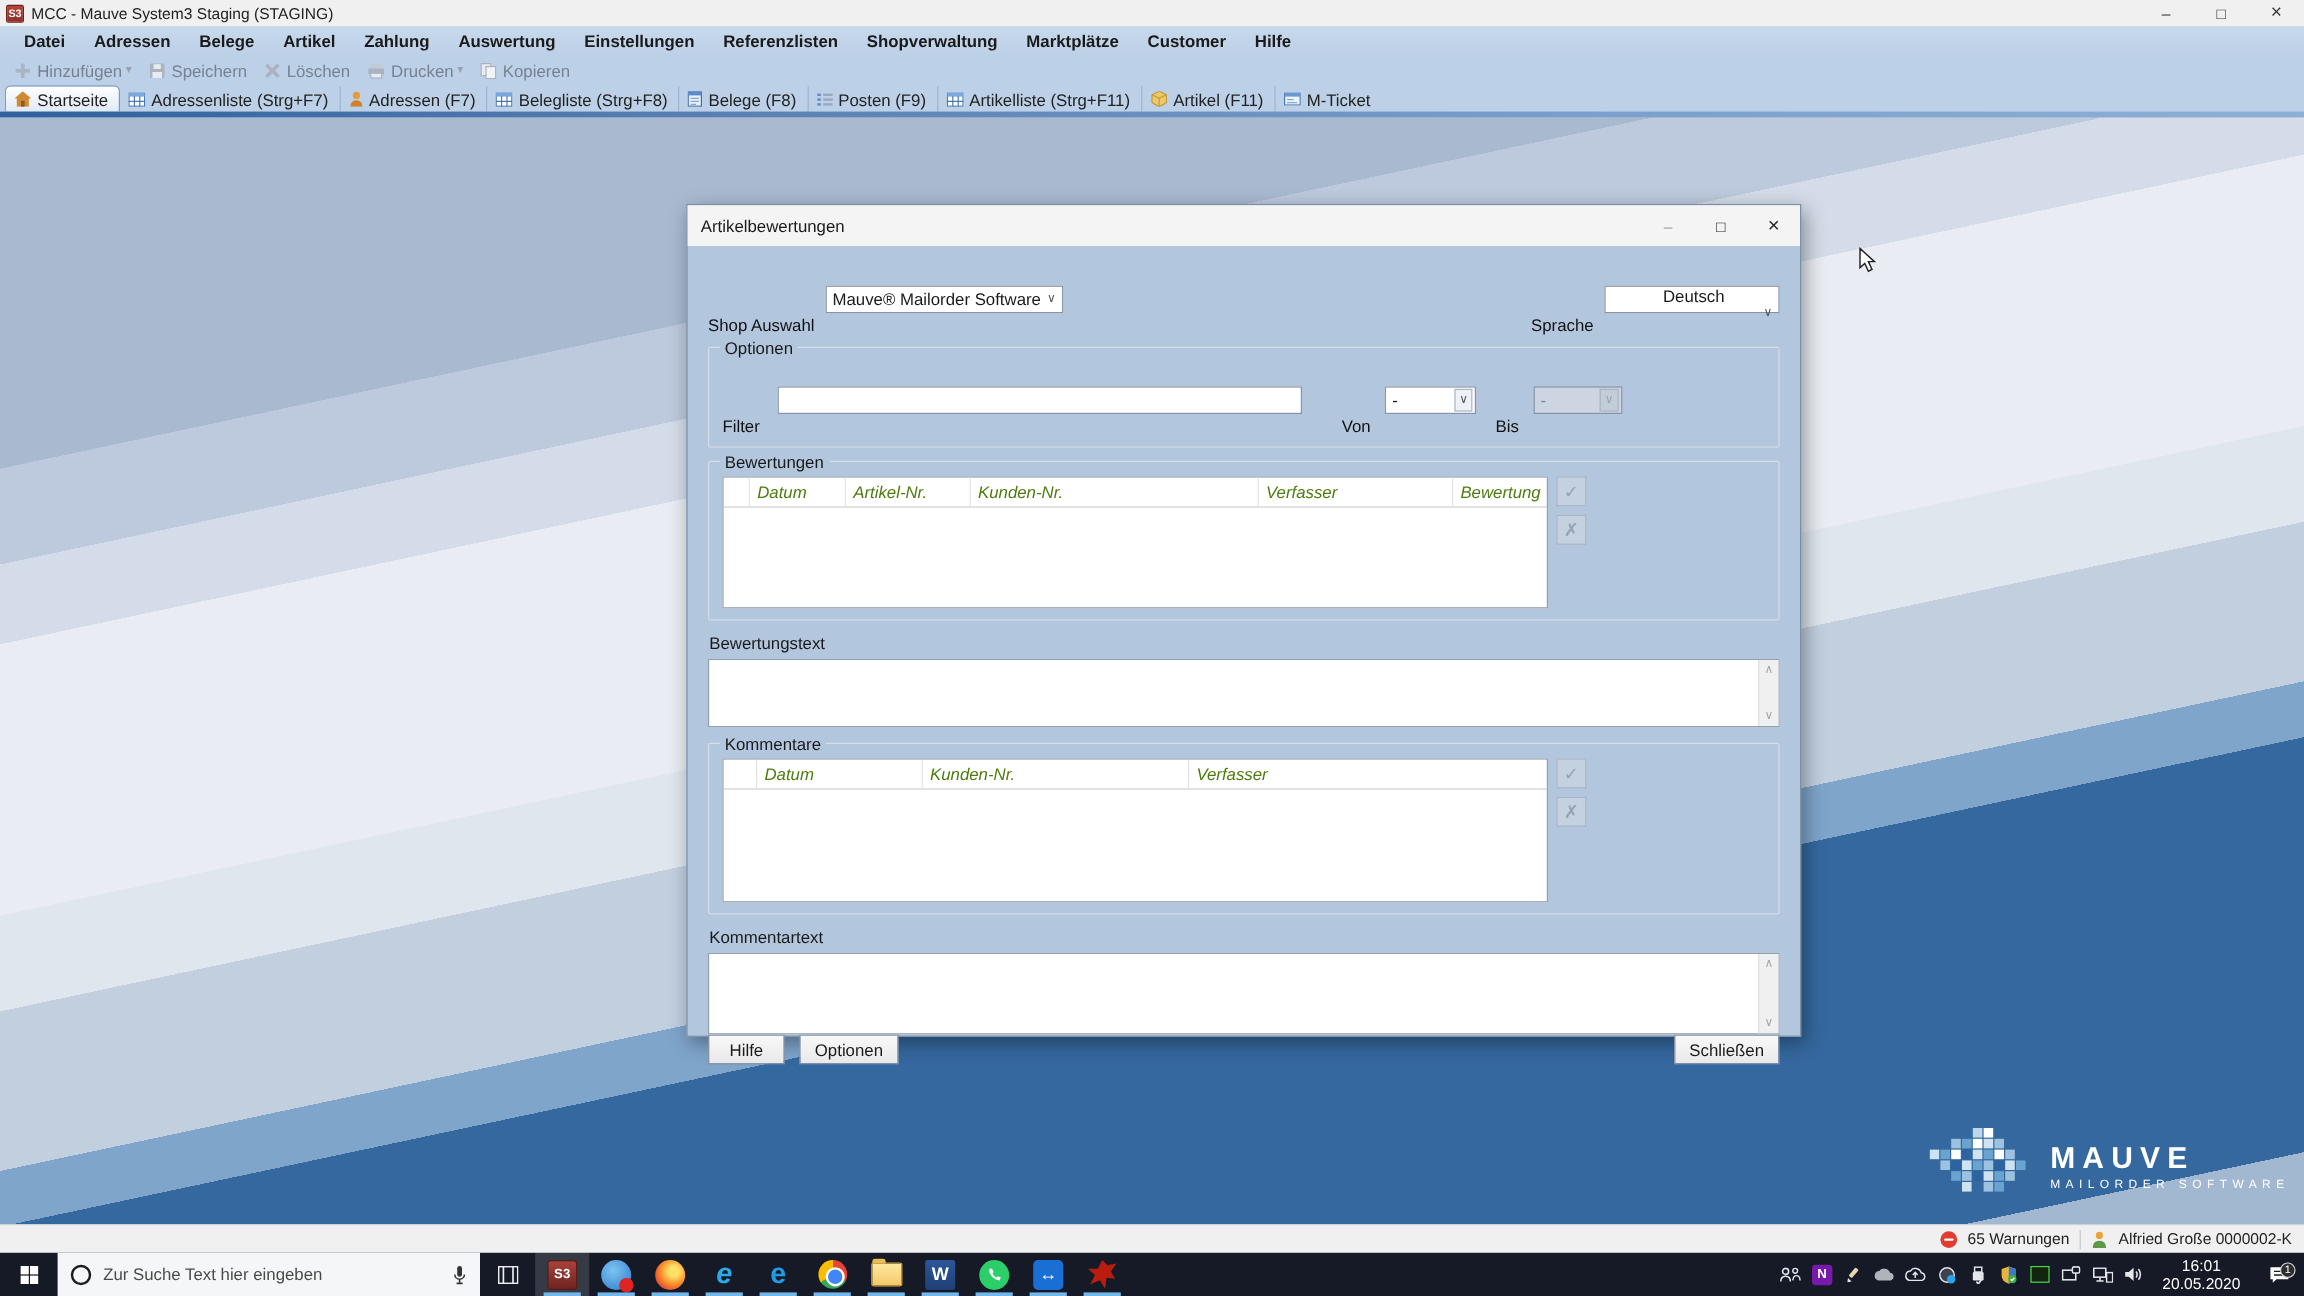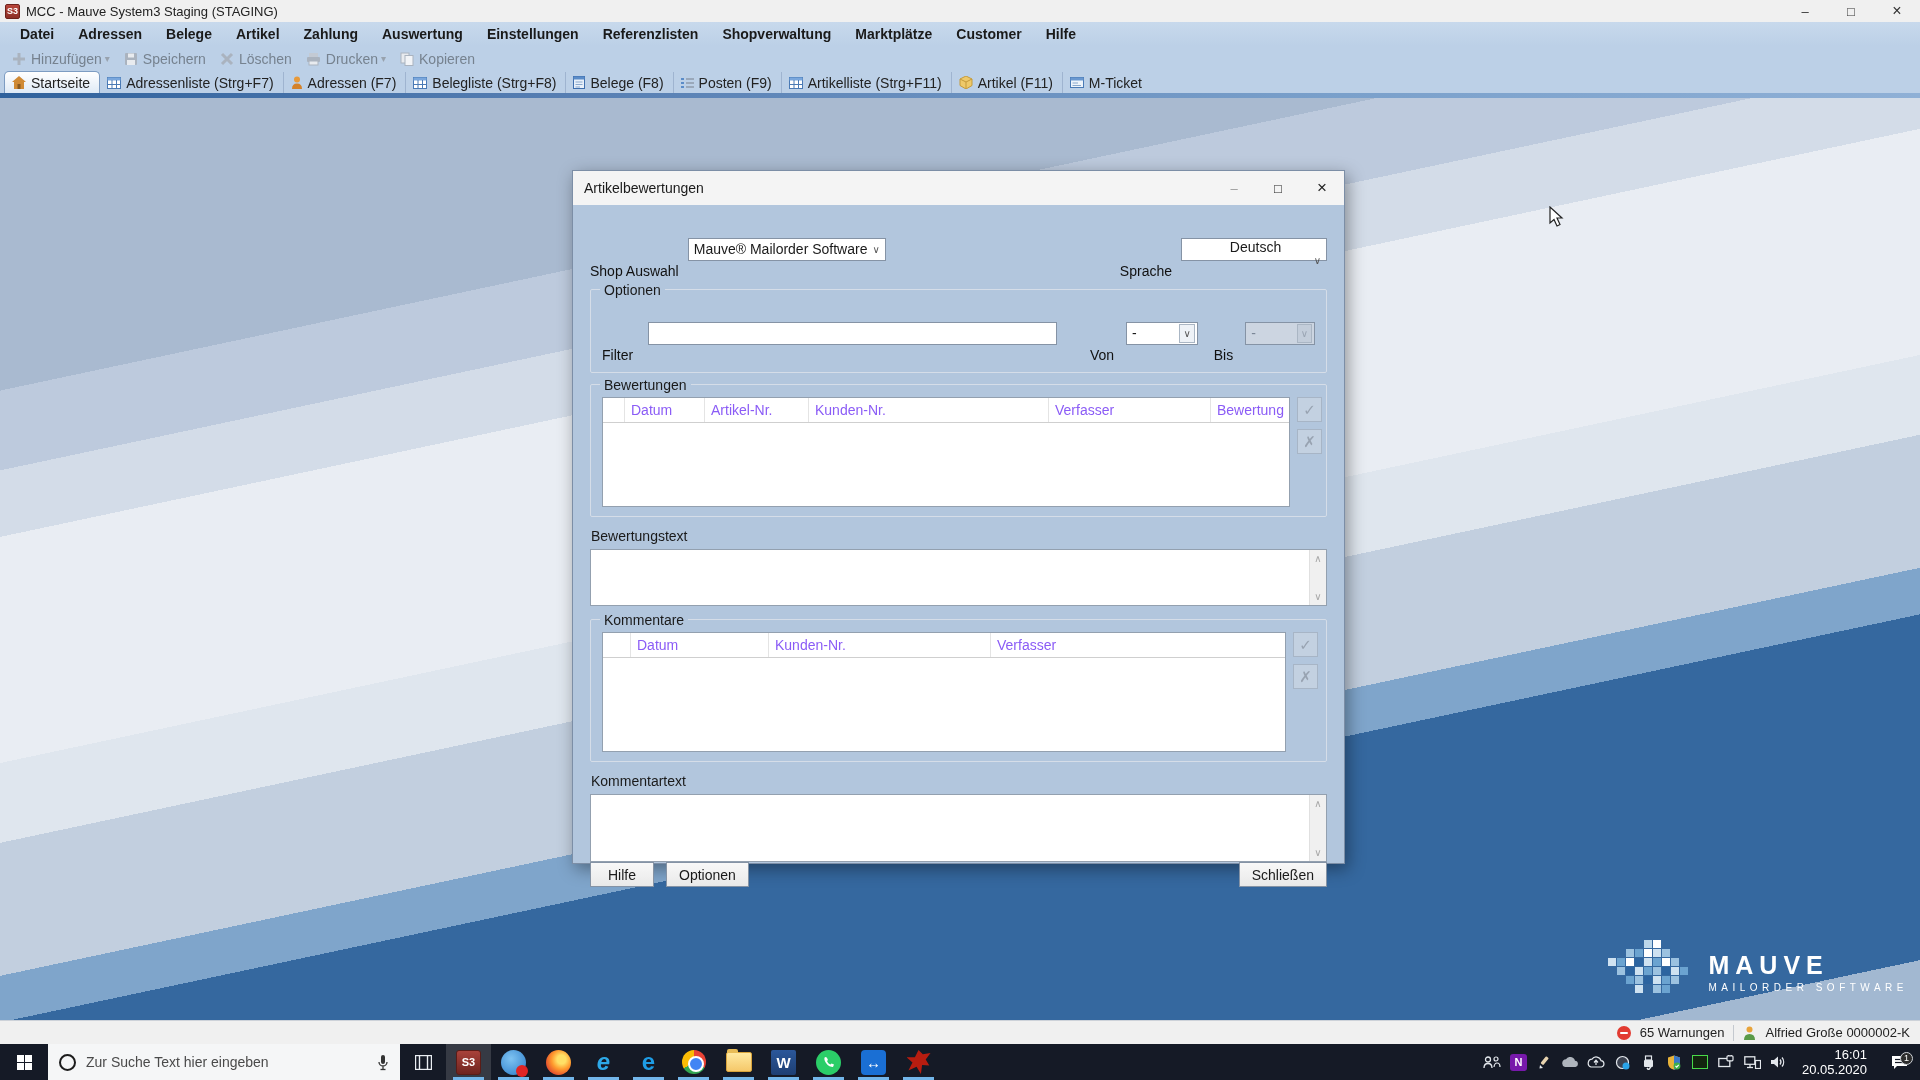--- a/index.html
+++ b/index.html
@@ -44,21 +44,21 @@
   
   .logo { position:absolute; right:12px; bottom:18px; display:flex; align-items:center; gap:8px; }
   .logo-text { color:#fff; }
   .logo-word { font-size:25px; font-weight:bold; letter-spacing:6px; line-height:30px; }
   .logo-sub { font-size:10px; letter-spacing:4.5px; text-align:right; margin-top:2px; }
 
   
   .cursor { position:absolute; left:1549px; top:108px; }
 
   
-  .dialog { position:absolute; left:572px; top:72px; width:773px; height:694px; background:#b2c6dd; border:1px solid #7c8ea6; box-shadow:3px 5px 16px rgba(0,0,0,.38); display:flex; flex-direction:column; }
+  .dialog { position:absolute; left:572px; top:72px; width:929px; height:694px; background:#b2c6dd; border:1px solid #7c8ea6; box-shadow:3px 5px 16px rgba(0,0,0,.38); display:flex; flex-direction:column; }
   .dlg-title { height:34px; background:#f4f4f4; display:flex; align-items:center; padding-left:11px; font-size:14px; flex:0 0 auto; }
   .dlg-btns { margin-left:auto; display:flex; height:100%; }
   .dlg-btn { width:44px; display:flex; align-items:center; justify-content:center; color:#222; font-size:13px; }
   .dlg-btn.dim { color:#9a9a9a; }
   .dlg-btn.close { font-size:17px; }
   .dlg-body { flex:1; padding:12px 17px 10px 17px; display:flex; flex-direction:column; font-size:14px; }
 
   .row1 { display:flex; align-items:center; margin:2px 0 10px 0; }
   .lbl { color:#111;margin-top:44px; }
   .combo { background:#fff; border:1px solid #8593a5; height:23px; display:flex; align-items:center; padding:0 2px 0 5px; }
@@ -71,21 +71,21 @@
   .gb-label { position:absolute; top:-8px; left:9px; background:#b2c6dd; padding:0 4px; font-size:14px; }
 
   .opt-inner { display:flex; align-items:center; }
 
   .tinput { background:#fff; border:1px solid #8593a5; height:23px; }
   .tinput.disabled { background:#dcdcdc; border-color:#98a0ab; }
 
   .listwrap { display:flex; align-items:flex-start; }
   .table { background:#fff; border:1px solid #93a0af; }
   .thead { display:flex; border-bottom:1px solid #cfcfcf; height:25px; }
-  .th { padding:4px 6px; border-right:1px solid #e4e4e4; font-size:14px; color:#8b5cf6; overflow:hidden; white-space:nowrap; }
+  .th { padding:4px 6px; border-right:1px solid #e4e4e4; font-size:14px; color:#4d7c0f; overflow:hidden; white-space:nowrap;font-style:italic; }
   .tbl-btns { display:flex; flex-direction:column; gap:7px; margin-left:7px; }
   .icon-btn { width:25px; height:25px; background:#c3d1e1; border:1px solid #a7b5c6; color:#98a3b1; font-size:15px; font-weight:bold; display:flex; align-items:center; justify-content:center; }
 
   .titel-row { display:flex; align-items:center; margin:1px 0 10px 0; }
   .sec-label { margin:0 0 5px 1px; }
 
   .bigbox { background:#fff; border:1px solid #93a0af; position:relative; }
   .sb { position:absolute; right:0; top:0; bottom:0; width:17px; background:#f0f0f0; border-left:1px solid #e0e0e0; display:flex; flex-direction:column; justify-content:space-between; align-items:center; color:#a8a8a8; font-size:10px; padding:3px 0; }
 
   .btn-row { display:flex; gap:12px; margin-top:auto; }
@@ -121,21 +121,21 @@
   .ico-folder::before { content:""; position:absolute; top:-4px; left:0; width:11px; height:4px; background:#e8bc56; border-radius:2px 2px 0 0; }
   .ico-word { width:25px; height:25px; background:linear-gradient(#2b579a,#1e3f73); border-radius:2px; color:#fff; font-weight:bold; font-size:15px; display:flex; align-items:center; justify-content:center; }
   .ico-wa { width:25px; height:25px; background:#2bce68; display:flex; align-items:center; justify-content:center; }
   .ico-tv { width:25px; height:25px; background:#1a6fd4; border-radius:4px; color:#fff; font-size:15px; font-weight:bold; display:flex; align-items:center; justify-content:center; }
   .ico-red { width:24px; height:24px; background:#b81d10; clip-path:polygon(50% 0,68% 18%,100% 12%,80% 40%,95% 65%,65% 62%,60% 100%,42% 70%,8% 85%,25% 52%,0 30%,35% 30%); }
 
   .tray { margin-left:auto; display:flex; align-items:center; gap:1px; }
   .tray-ico { width:25px; height:25px; display:flex; align-items:center; justify-content:center; color:#e3e7ec; font-size:14px; }
   .note-badge { width:17px; height:17px; background:#7719aa; border-radius:3px; color:#fff; font-size:11px; font-weight:bold; display:flex; align-items:center; justify-content:center; }
   .greenbox { width:16px; height:14px; border:1.5px solid #49d849; background:#13240f; }
-  .tb-clock { color:#fff; font-size:13px; line-height:15px; text-align:right; padding:0 10px; }
+  .tb-clock { color:#fff; font-size:13px; line-height:15px; text-align:center; padding:0 10px; }
   .tb-note { width:42px; height:100%; display:flex; align-items:center; justify-content:center; position:relative; }
   .note-count { position:absolute; right:7px; bottom:5px; width:13px; height:13px; border-radius:50%; background:#2d2d2d; border:1px solid #cfd3d8; color:#fff; font-size:9px; display:flex; align-items:center; justify-content:center; }
 </style>
 </head>
 <body>
 
 <div class="screen">
 
   <div class="titlebar">
     <div class="app-ico">S3</div>

